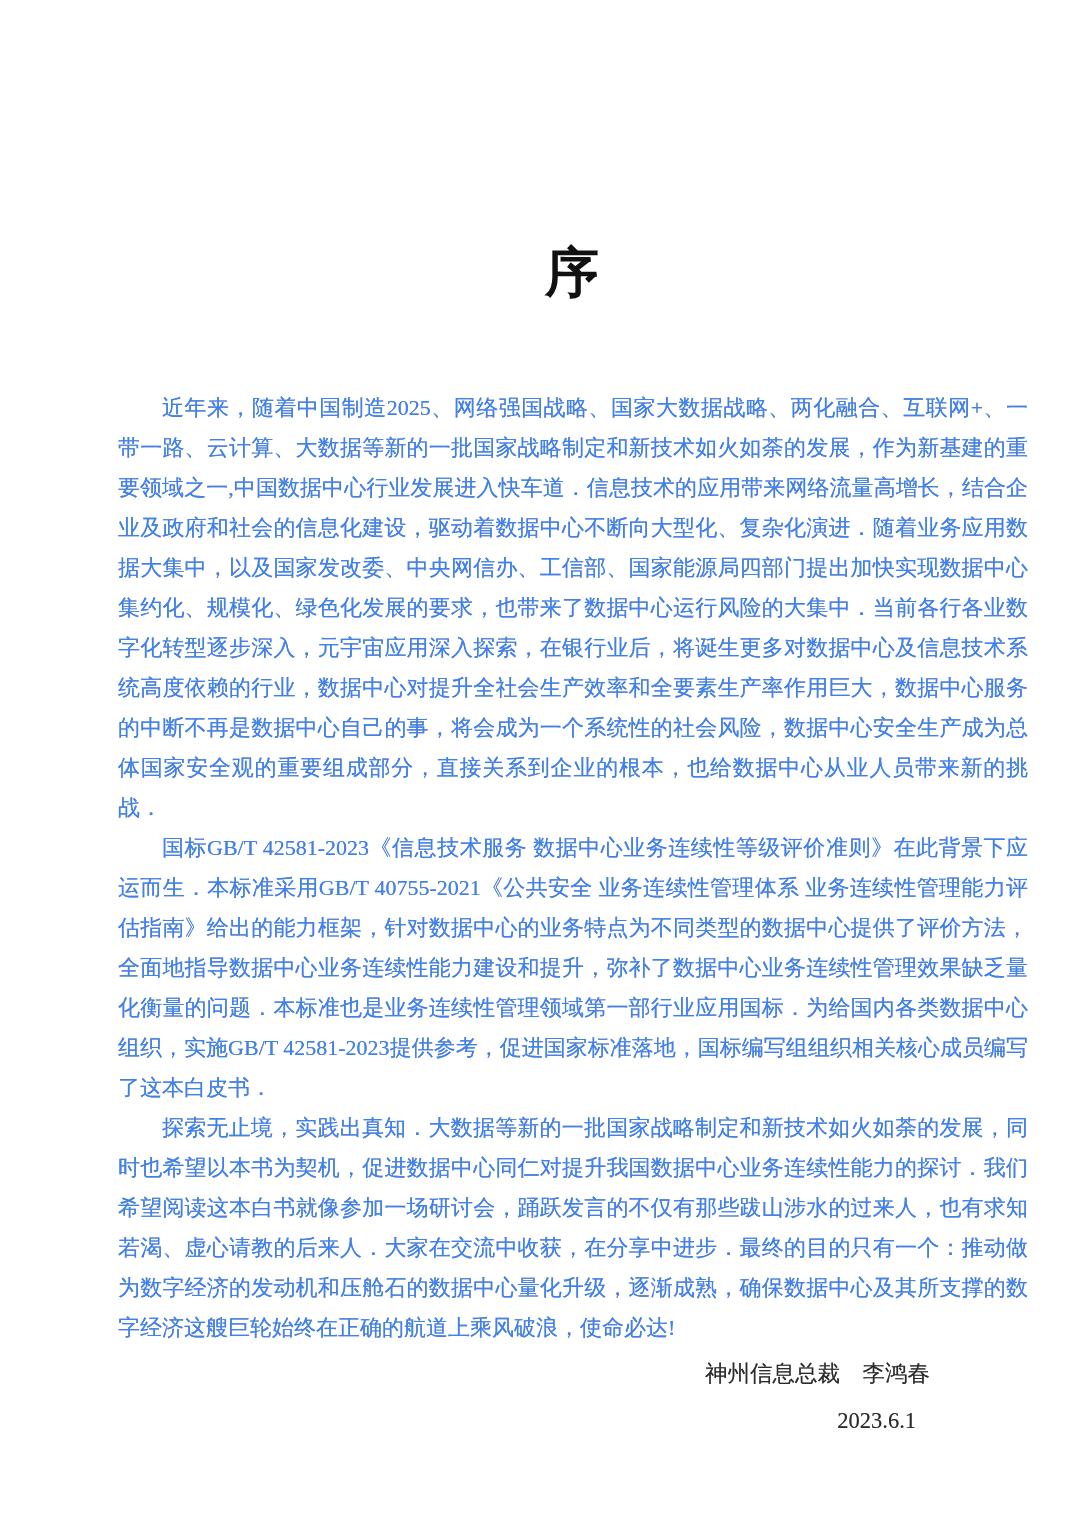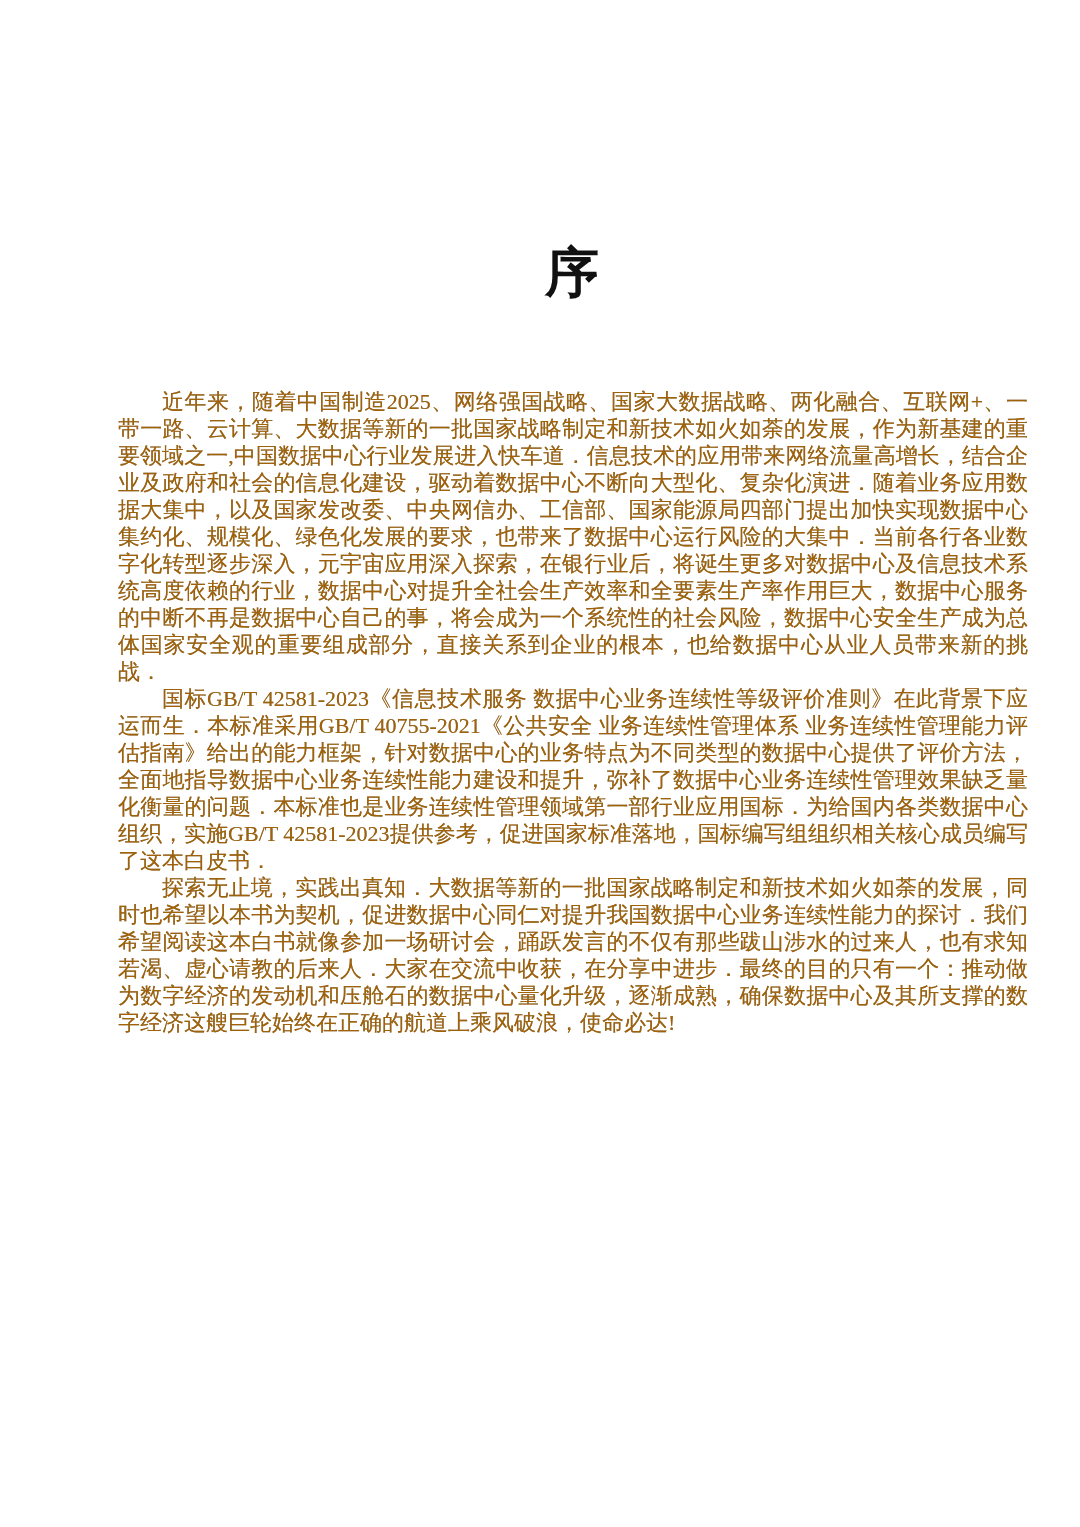--- a/index.html
+++ b/index.html
@@ -25,24 +25,24 @@
     text-align: center;
     font-size: 54px;
     line-height: 62px;
     font-weight: 700;
     letter-spacing: 2px;
     color: #111111;
   }
   .body-text {
     margin-top: 84px;
     font-size: 22px;
-    line-height: 27px;
+    line-height: 40px;
     text-align: justify;
     text-justify: inter-ideograph;
-    color: #a16207;
+    color: #3b82f6;
     text-shadow: 0 0 0.6px rgba(48,48,48,0.55);
   }
   .para {
     margin: 0;
     padding: 0;
     text-indent: 2em;
   }
   .closing {
     margin-top: 4px;
     font-size: 22.5px;
@@ -65,14 +65,18 @@
 <body>
 
 <div class="page">
   <div class="column">
     <h1 class="title">序</h1>
     <div class="body-text">
       <p class="para">近年来，随着中国制造2025、网络强国战略、国家大数据战略、两化融合、互联网+、一带一路、云计算、大数据等新的一批国家战略制定和新技术如火如荼的发展，作为新基建的重要领域之一,中国数据中心行业发展进入快车道．信息技术的应用带来网络流量高增长，结合企业及政府和社会的信息化建设，驱动着数据中心不断向大型化、复杂化演进．随着业务应用数据大集中，以及国家发改委、中央网信办、工信部、国家能源局四部门提出加快实现数据中心集约化、规模化、绿色化发展的要求，也带来了数据中心运行风险的大集中．当前各行各业数字化转型逐步深入，元宇宙应用深入探索，在银行业后，将诞生更多对数据中心及信息技术系统高度依赖的行业，数据中心对提升全社会生产效率和全要素生产率作用巨大，数据中心服务的中断不再是数据中心自己的事，将会成为一个系统性的社会风险，数据中心安全生产成为总体国家安全观的重要组成部分，直接关系到企业的根本，也给数据中心从业人员带来新的挑战．</p>
       <p class="para">国标GB/T 42581-2023《信息技术服务 数据中心业务连续性等级评价准则》在此背景下应运而生．本标准采用GB/T 40755-2021《公共安全 业务连续性管理体系 业务连续性管理能力评估指南》给出的能力框架，针对数据中心的业务特点为不同类型的数据中心提供了评价方法，全面地指导数据中心业务连续性能力建设和提升，弥补了数据中心业务连续性管理效果缺乏量化衡量的问题．本标准也是业务连续性管理领域第一部行业应用国标．为给国内各类数据中心组织，实施GB/T 42581-2023提供参考，促进国家标准落地，国标编写组组织相关核心成员编写了这本白皮书．</p>
       <p class="para">探索无止境，实践出真知．大数据等新的一批国家战略制定和新技术如火如荼的发展，同时也希望以本书为契机，促进数据中心同仁对提升我国数据中心业务连续性能力的探讨．我们希望阅读这本白书就像参加一场研讨会，踊跃发言的不仅有那些跋山涉水的过来人，也有求知若渴、虚心请教的后来人．大家在交流中收获，在分享中进步．最终的目的只有一个：推动做为数字经济的发动机和压舱石的数据中心量化升级，逐渐成熟，确保数据中心及其所支撑的数字经济这艘巨轮始终在正确的航道上乘风破浪，使命必达!</p>
     </div>
+    <div class="closing">
+      <div class="signature">神州信息总裁　李鸿春</div>
+      <div class="date">2023.6.1</div>
+    </div>
   </div>
 </div>
 
 </body></html>

